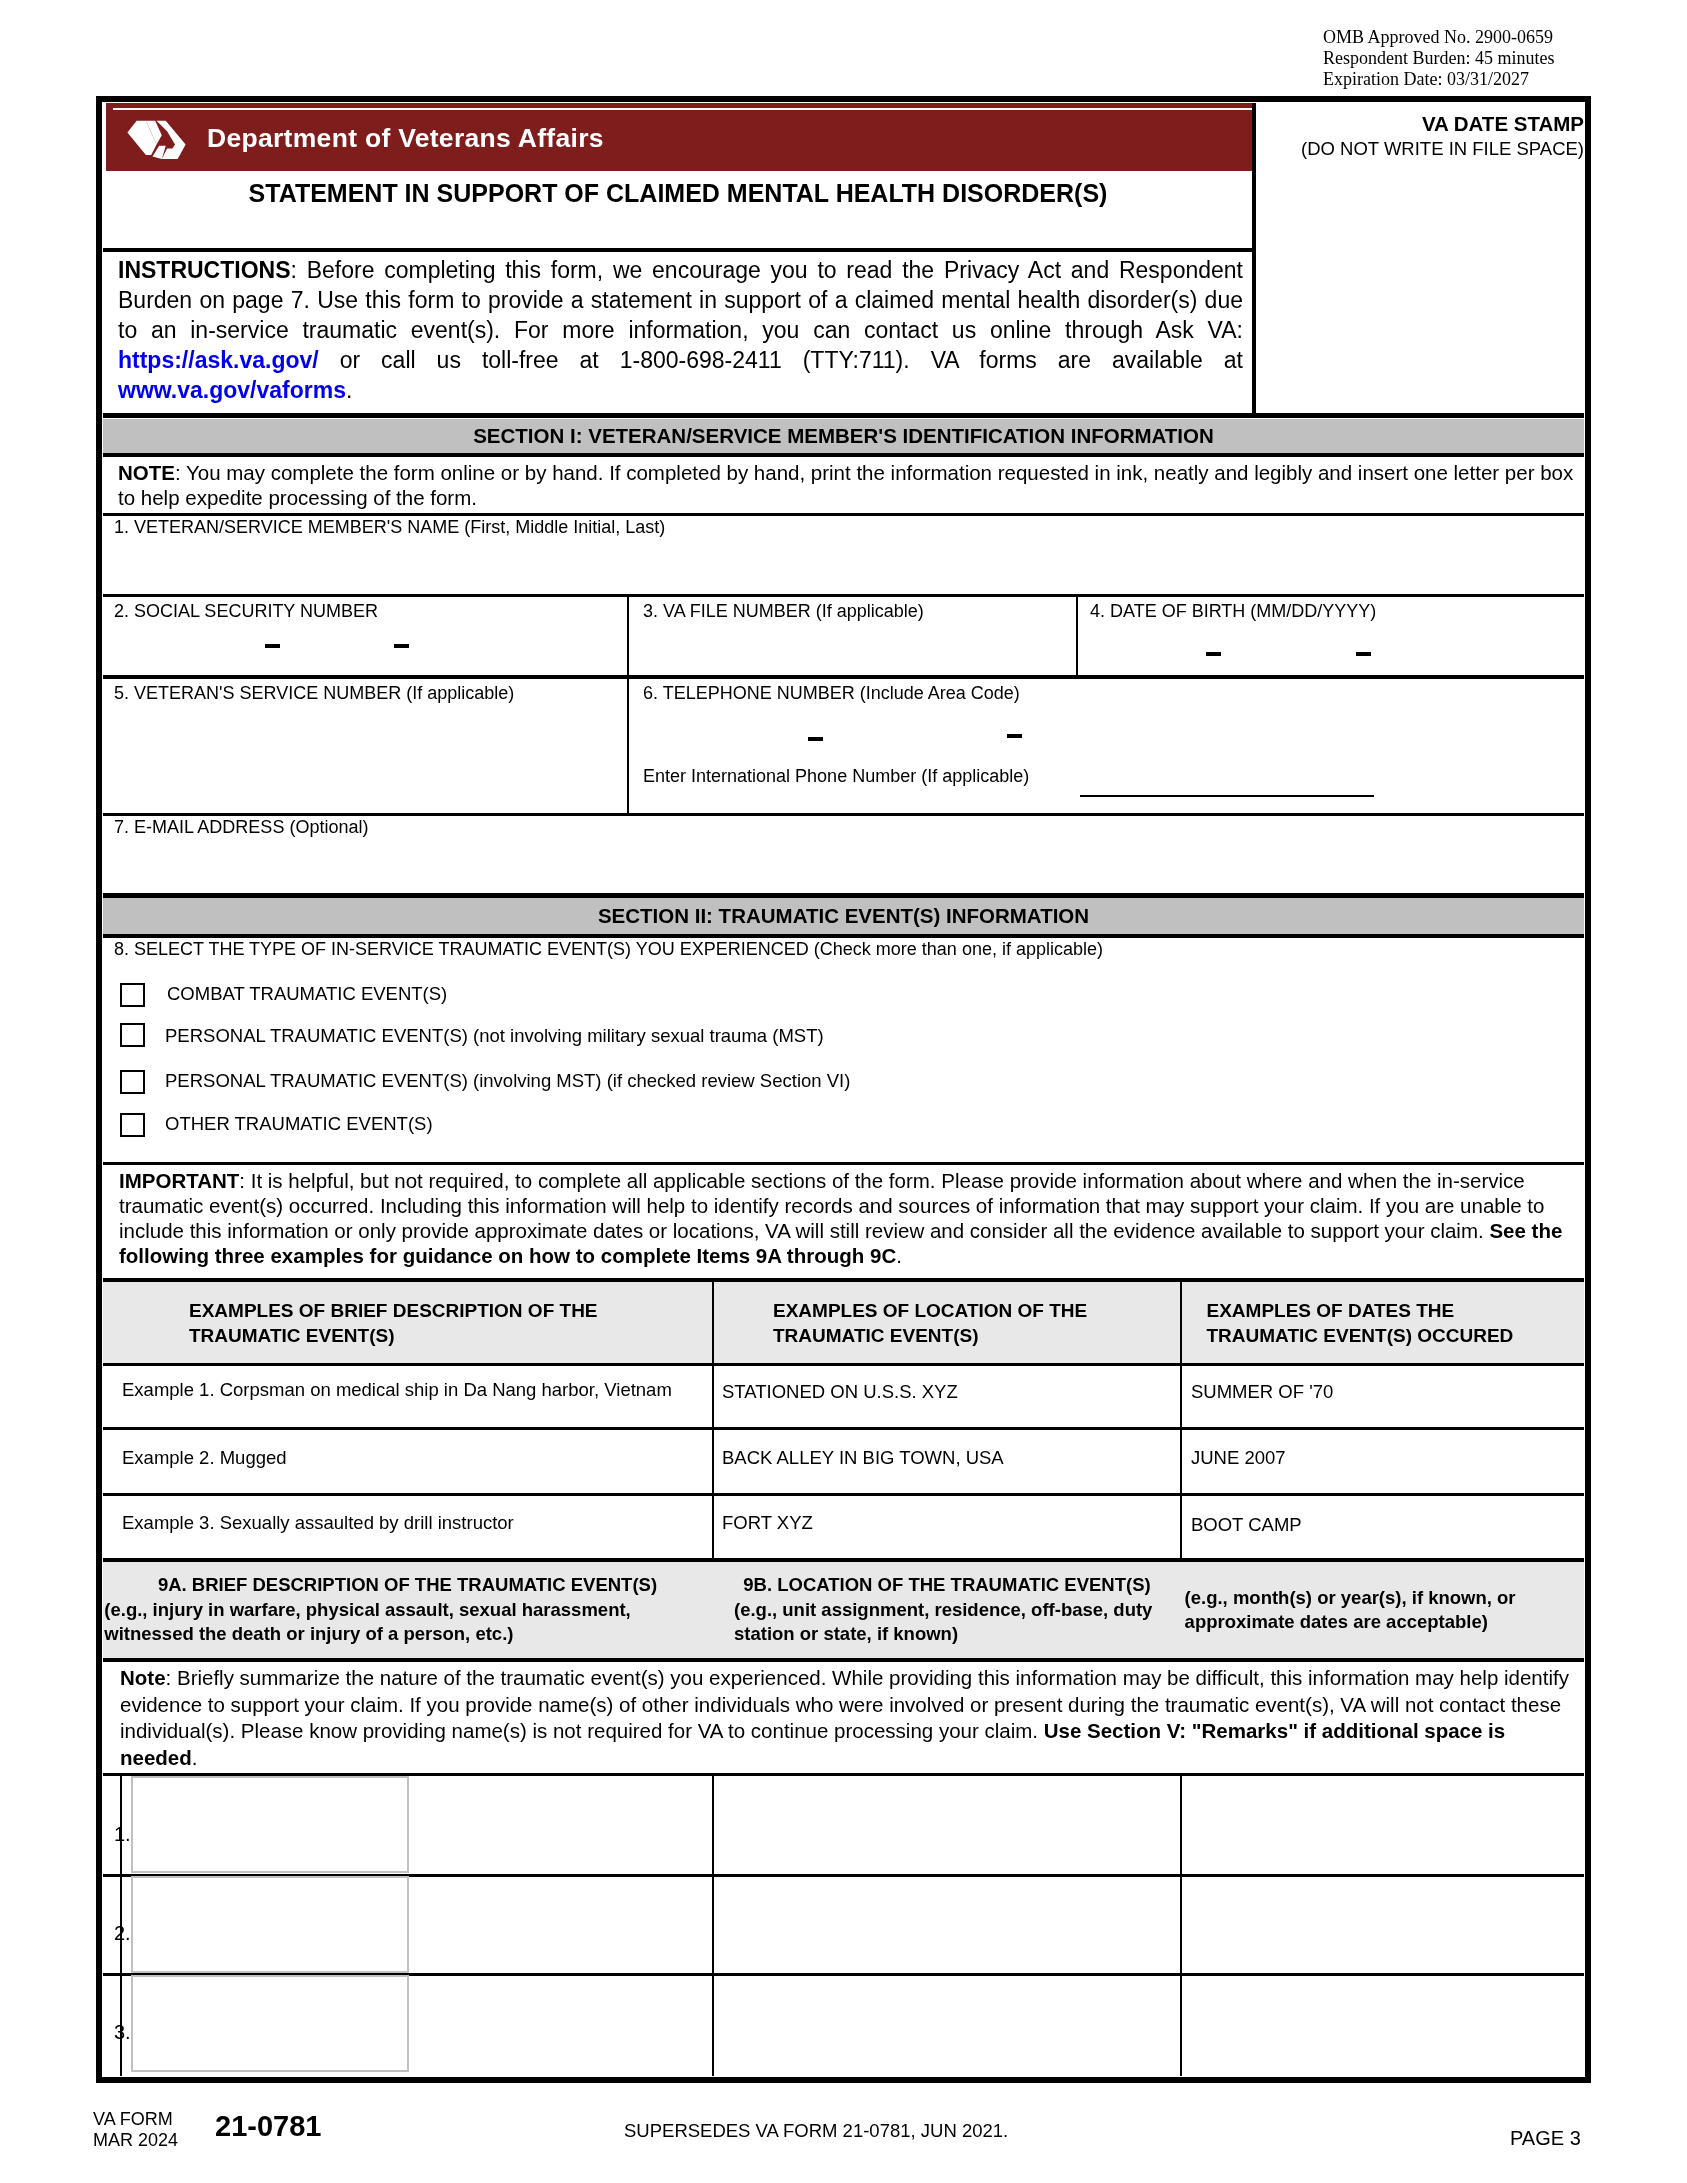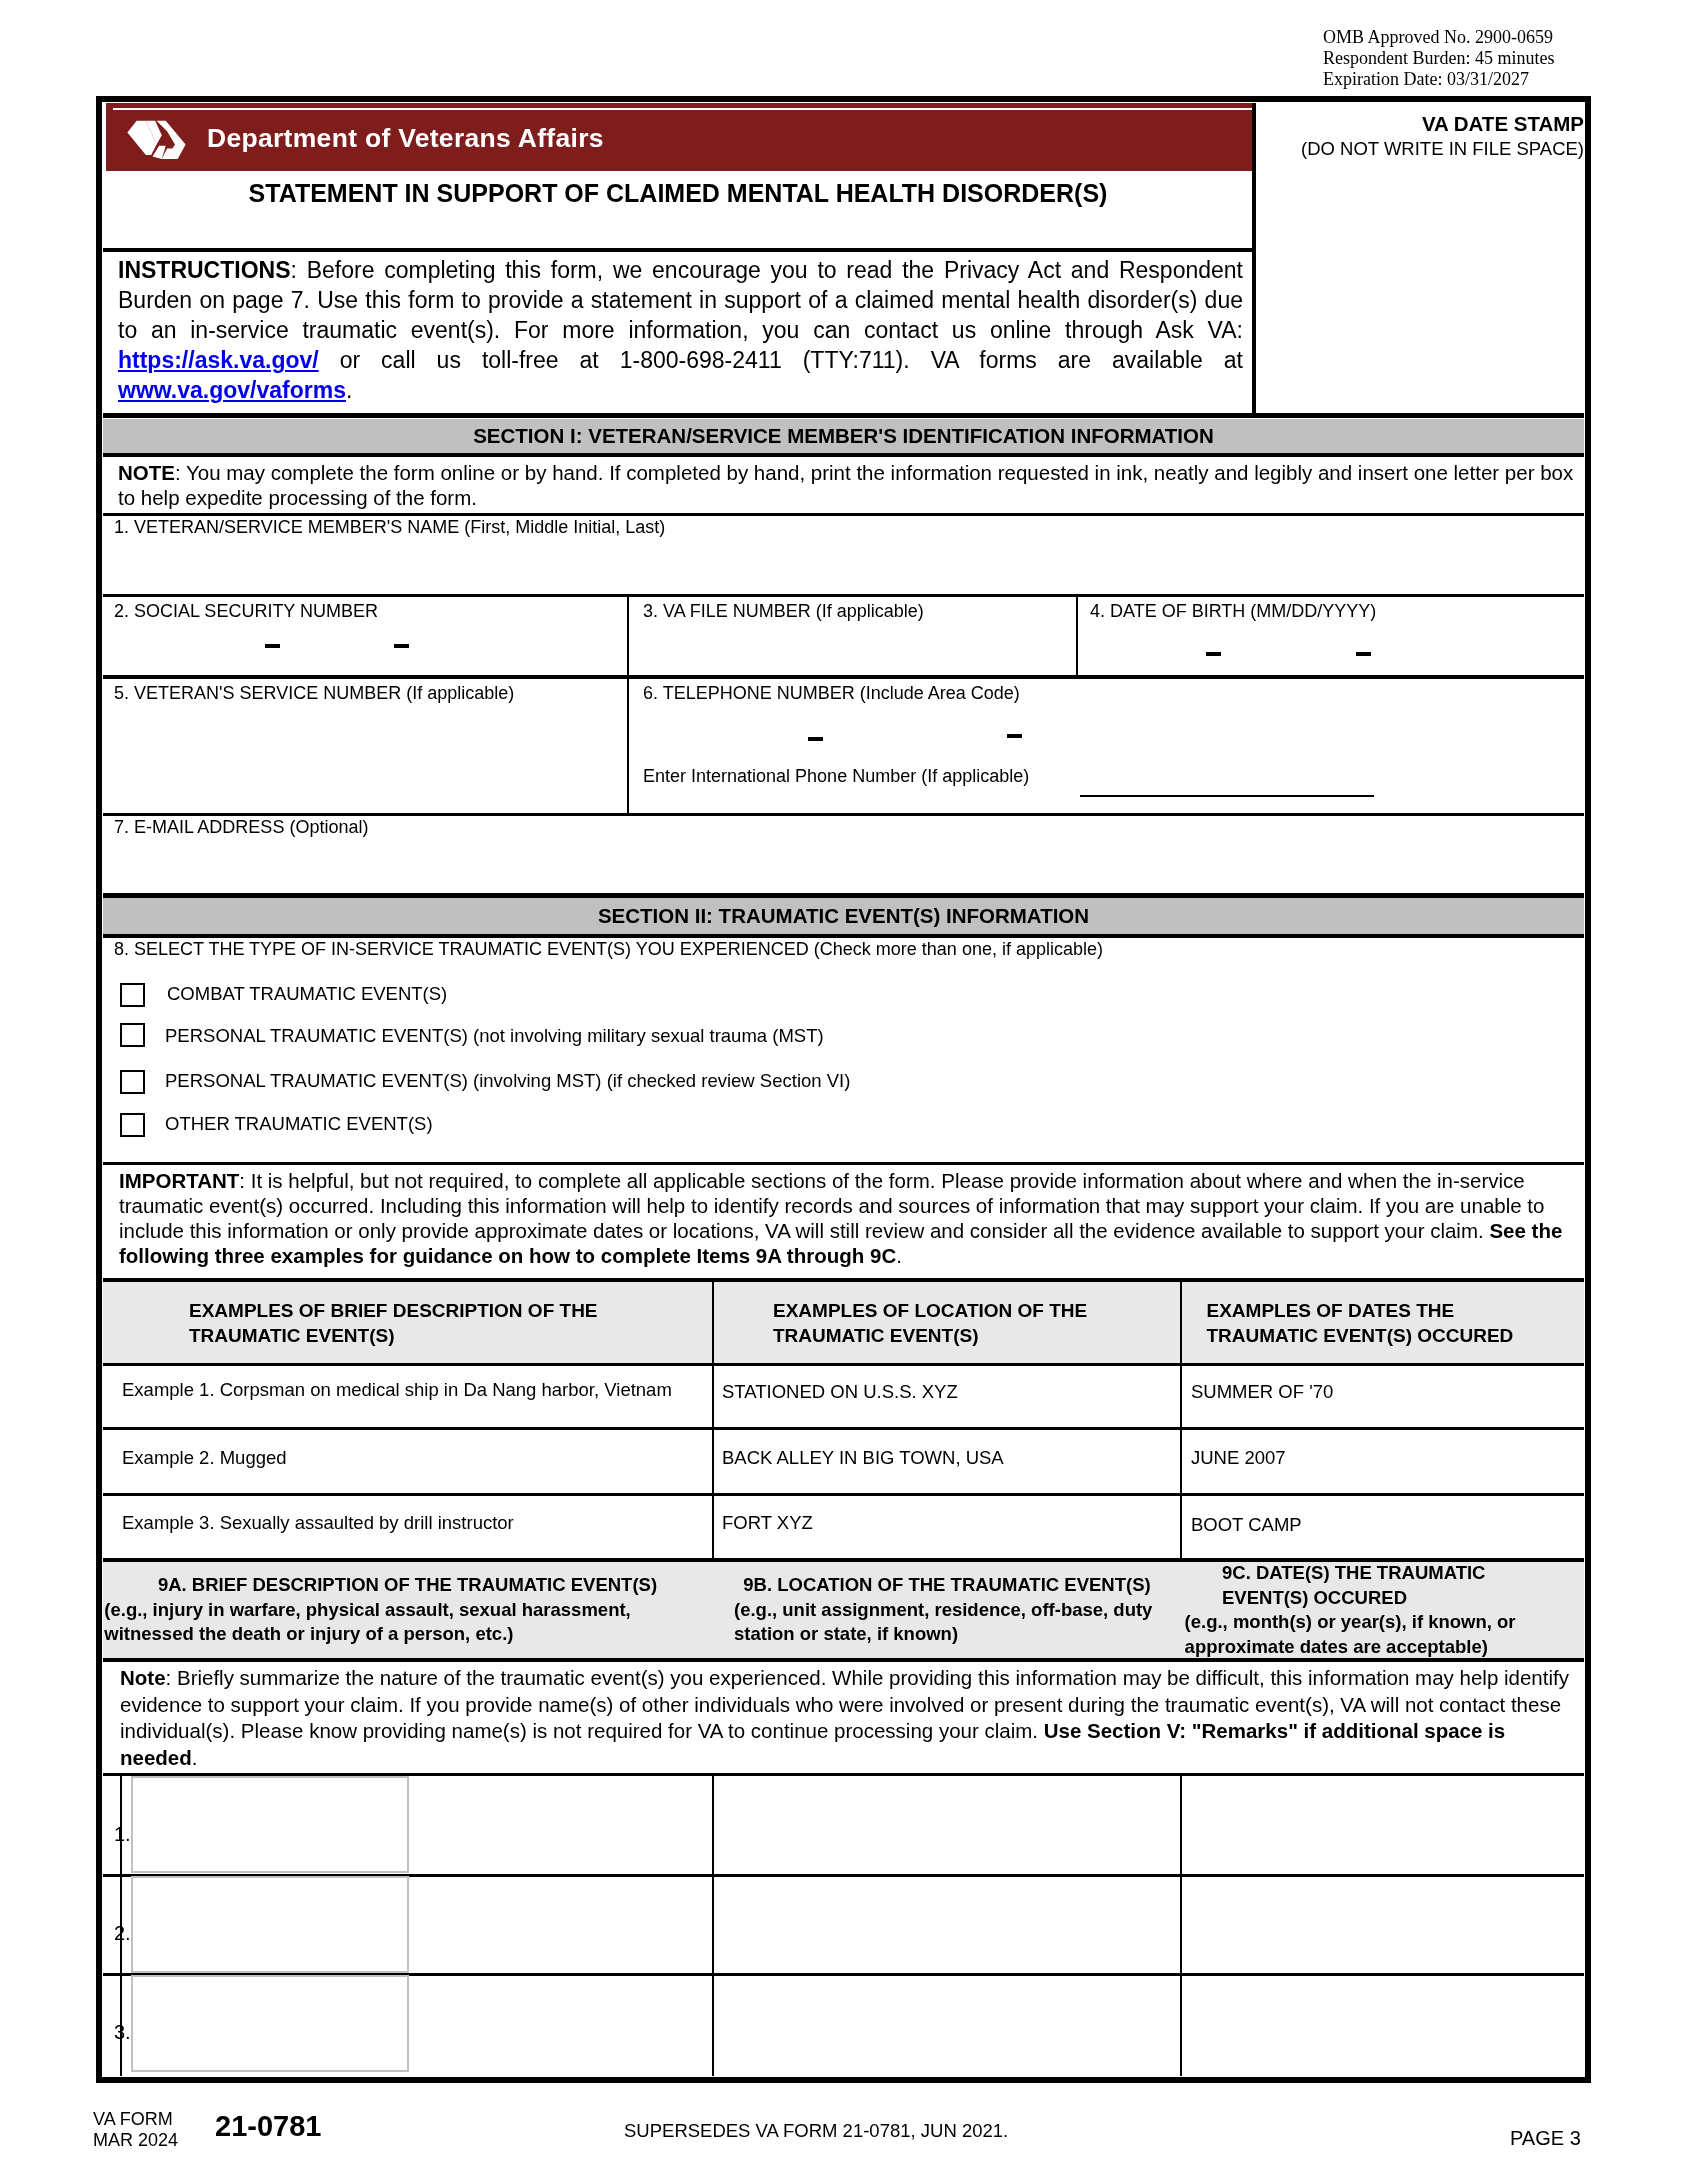--- a/index.html
+++ b/index.html
@@ -13,21 +13,21 @@
   .va-header { left: 106px; top: 103px; width: 1150px; height: 68px; background: #7f1d1d; }
   .va-header .thin { position: absolute; left: 6.6px; right: 0; top: 5.3px; height: 1.3px; background: #fff; }
   .va-logo { position: absolute; left: 20px; top: 14.6px; width: 61px; height: 45px; }
   .va-dept { position: absolute; left: 101px; top: 20px; color: #fff; font-size: 26.5px; font-weight: bold; letter-spacing: 0.3px; }
   .stamp { left: 1259px; top: 103px; width: 325px; text-align: right; }
   .stamp .t1 { font-size: 20.5px; font-weight: bold; margin-top: 9.3px; }
   .stamp .t2 { font-size: 18.5px; margin-top: 1.3px; }
   .title { left: 103px; top: 173px; width: 1150px; text-align: center; font-size: 25px; font-weight: bold; line-height: 33px; padding-top: 4px; }
   .instr { left: 118px; top: 255px; width: 1125px; font-size: 23px; line-height: 30px; text-align: justify; }
   .instr b { font-weight: bold; }
-  .instr a { color: #0000ee; font-weight: bold; text-decoration: underline; }
+  .instr a { color: #0000ee; font-weight: bold; }
   .sec-hdr { left: 103px; width: 1481px; height: 34px; background: #c0c0c0; text-align: center; font-weight: bold; font-size: 20.5px; line-height: 34px; }
   .note { font-size: 20.5px; line-height: 25px; }
   .lbl { font-size: 18px; line-height: 21px; }
   .dash { position: absolute; width: 14.6px; height: 4px; background: #000; }
   .chk { position: absolute; width: 25px; height: 24px; border: 2px solid #000; background: #fff; }
   .chk-lbl { position: absolute; font-size: 18.5px; }
   .gray-hdr { background: #e8e8e8; }
   .cell-c { position: absolute; text-align: left; font-weight: bold; font-size: 19px; line-height: 25px; display: flex; align-items: center; justify-content: center; }
   .ex { position: absolute; font-size: 18.5px; }
   .entry { position: absolute; border: 2px solid #c0c0c0; background: #fff; }
@@ -156,21 +156,20 @@
 <div class="abs gray-hdr" style="left:103px;top:1562px;width:1481px;height:96px;"></div>
 <div class="cell-c" style="left:103px;top:1562px;width:609px;height:96px;flex-direction:column;font-size:18.5px;line-height:24.5px;">
   <div>9A. BRIEF DESCRIPTION OF THE TRAUMATIC EVENT(S)</div>
   <div style="padding:0 1.3px;">(e.g., injury in warfare, physical assault, sexual harassment, witnessed the death or injury of a person, etc.)</div>
 </div>
 <div class="cell-c" style="left:714px;top:1562px;width:466px;height:96px;flex-direction:column;font-size:18.5px;line-height:24.5px;">
   <div>9B. LOCATION OF THE TRAUMATIC EVENT(S)</div>
   <div style="padding:0 20px;">(e.g., unit assignment, residence, off-base, duty station or state, if known)</div>
 </div>
 <div class="cell-c" style="left:1182px;top:1562px;width:402px;height:96px;flex-direction:column;font-size:18.5px;line-height:24.5px;">
-  <div style="padding:0 40px;">9C. DATE(S) THE TRAUMATIC EVENT(S) OCCURED</div>
   <div style="padding:0 2.6px;">(e.g., month(s) or year(s), if known,  or approximate dates are acceptable)</div>
 </div>
 <div class="hline" style="left:103px;top:1658px;width:1481px;height:4px;"></div>
 
 <div class="abs" style="left:103px;top:1662px;width:1481px;height:111px;background:#fff;"></div>
 <div class="abs note" style="left:120px;top:1665px;width:1449px;font-size:20.5px;line-height:26.5px;"><b>Note</b><span>: Briefly summarize the nature of the traumatic event(s) you experienced. While providing this information may be difficult, this information may help identify evidence to support your claim. If you provide name(s) of other individuals who were involved or present during the traumatic event(s), VA will not contact these individual(s). Please know providing name(s) is not required for VA to continue processing your claim. </span><b>Use Section V: "Remarks" if additional space is needed</b><span>.</span></div>
 <div class="hline" style="left:103px;top:1773px;width:1481px;height:3.3px;"></div>
 
 <div class="vline" style="left:120px;top:1776px;width:2px;height:300px;"></div>
 

